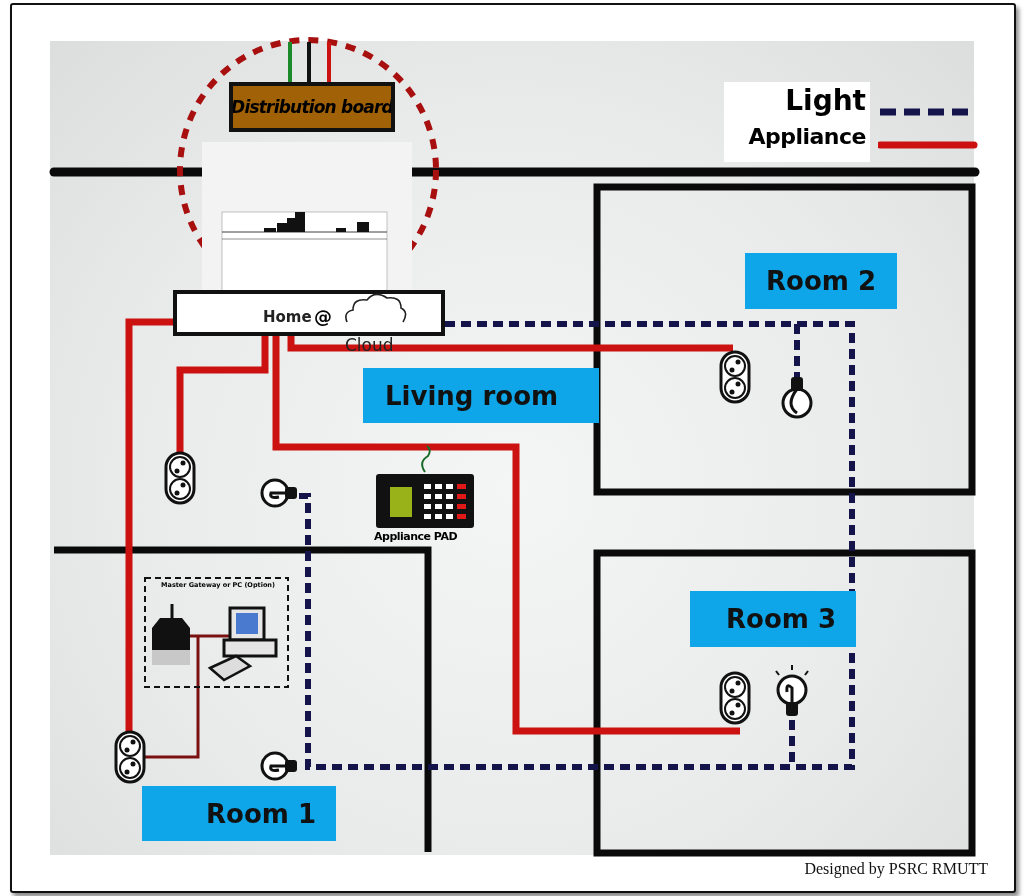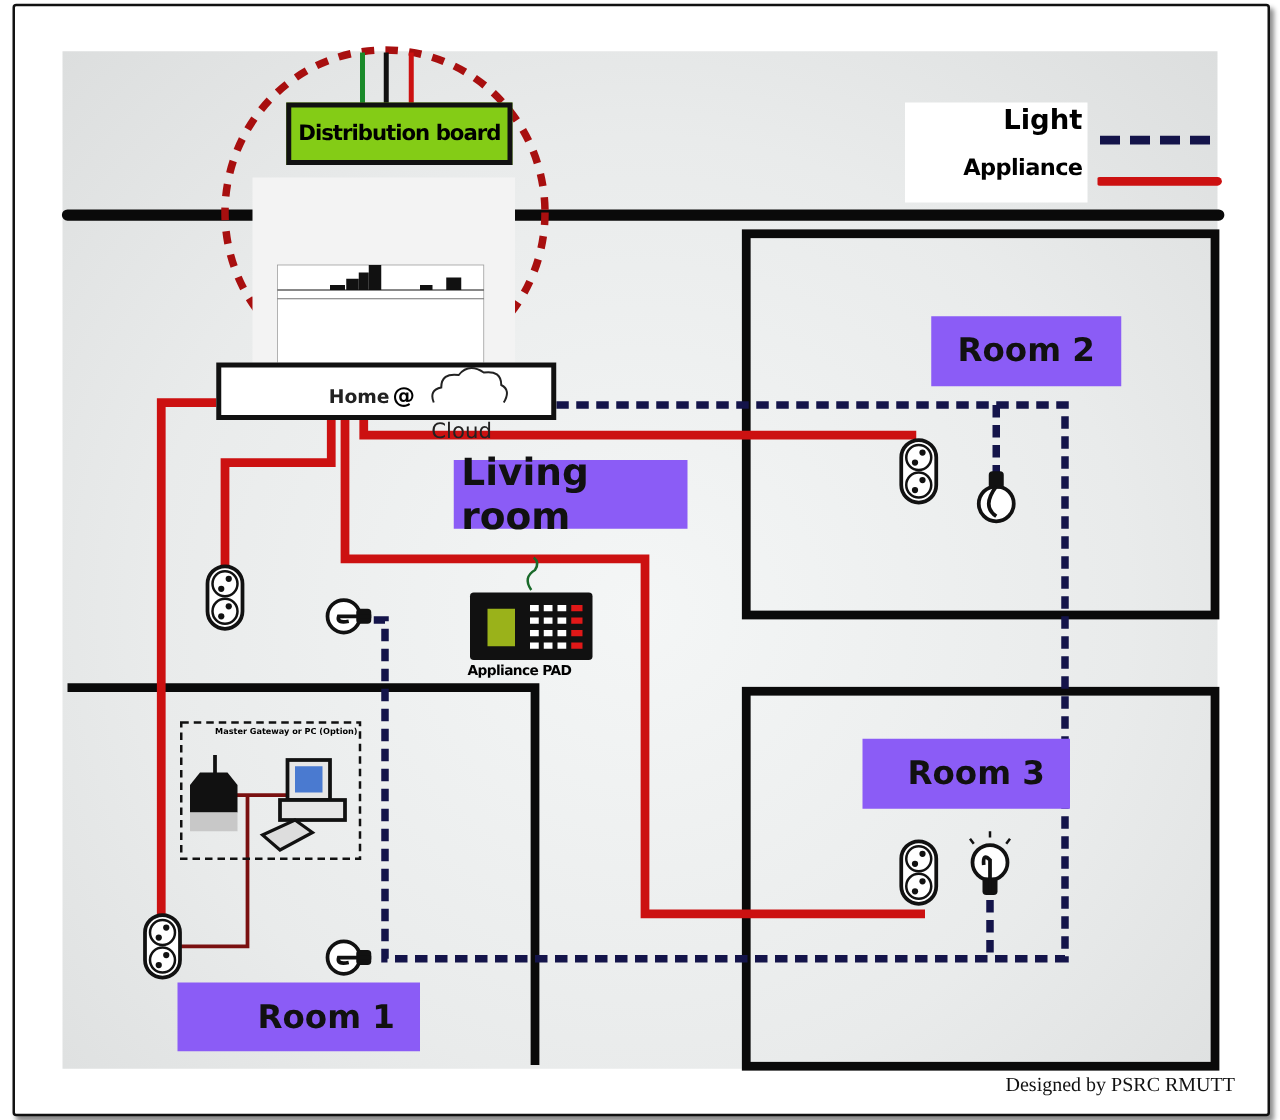--- a/index.html
+++ b/index.html
@@ -1,32 +1,32 @@
 <!DOCTYPE html>
 <html><head>
 <meta charset="utf-8">
 <style>
   html, body { margin:0; padding:0; background:#ffffff; }
   body { width:1024px; height:896px; position:relative; overflow:hidden; font-family:"Liberation Sans", sans-serif; }
   .frame { position:absolute; left:10px; top:3px; width:1002px; height:886px; border:2px solid #111; border-radius:3px; box-shadow:3px 4px 4px rgba(0,0,0,0.45); background:#fff; }
   .canvas { position:absolute; left:50px; top:41px; width:924px; height:814px;
             background: radial-gradient(ellipse at 50% 55%, #f4f6f6 0%, #e9ebeb 60%, #dcdede 100%); }
   svg.diagram { position:absolute; left:0; top:0; width:1024px; height:896px; }
-  .lbl { position:absolute; background:#8b5cf6; font-weight:bold; color:#111; display:flex; align-items:center; justify-content:center; font-family:"DejaVu Sans", sans-serif; }
+  .lbl { position:absolute; background:#0ea5e9; font-weight:bold; color:#111; display:flex; align-items:center; justify-content:center; font-family:"DejaVu Sans", sans-serif; }
   .credit { position:absolute; right:36px; top:860px; font-family:"Liberation Serif", serif; font-size:16px; color:#111; }
-  .dist { position:absolute; left:229px; top:82px; width:181px; height:50px; background:#84cc16; border:4px solid #111; box-sizing:border-box;
-          font-family:"DejaVu Sans", sans-serif; font-weight:bold; font-size:17px; letter-spacing:-0.8px; display:flex; align-items:center; justify-content:center; white-space:nowrap; overflow:hidden; }
+  .dist { position:absolute; left:229px; top:82px; width:166px; height:50px; background:#a16207; border:4px solid #111; box-sizing:border-box;
+          font-family:"DejaVu Sans", sans-serif; font-weight:bold; font-size:17px; letter-spacing:-0.8px; display:flex; align-items:center; justify-content:center; white-space:nowrap; overflow:hidden;font-style:italic; }
   .hub { position:absolute; left:173px; top:290px; width:272px; height:46px; background:#fff; border:4px solid #111; box-sizing:border-box; }
   .hub-text { position:absolute; left:86px; top:14px; font-family:"DejaVu Sans", sans-serif; font-weight:bold; font-size:15px; color:#222; }
   .cloud-text { position:absolute; left:168px; top:11px; font-family:"DejaVu Sans", sans-serif; font-size:17px; color:#222;margin-top:30px; }
   .legend-box { position:absolute; left:724px; top:82px; width:146px; height:80px; background:#fff; }
-  .legend-light { position:absolute; right:158px; top:84px; font-family:"DejaVu Sans", sans-serif; font-weight:bold; font-size:22px; }
-  .legend-appl { position:absolute; right:158px; top:124px; font-family:"DejaVu Sans", sans-serif; font-weight:bold; font-size:18px; letter-spacing:-0.5px; }
+  .legend-light { position:absolute; right:158px; top:84px; font-family:"DejaVu Sans", sans-serif; font-weight:bold; font-size:28px; }
+  .legend-appl { position:absolute; right:158px; top:124px; font-family:"DejaVu Sans", sans-serif; font-weight:bold; font-size:22px; letter-spacing:-0.5px; }
   .pad-label { position:absolute; left:374px; top:530px; font-family:"DejaVu Sans", sans-serif; font-weight:bold; font-size:11px; letter-spacing:-0.5px; }
-  .gw-label { position:absolute; left:150px; top:581px; width:136px; font-family:"DejaVu Sans", sans-serif; font-weight:bold; font-size:6.5px; text-align:right; }
+  .gw-label { position:absolute; left:150px; top:581px; width:136px; font-family:"DejaVu Sans", sans-serif; font-weight:bold; font-size:6.5px; text-align:center; }
 </style>
 </head>
 <body>
 
 <div class="frame"></div>
 <div class="canvas"></div>
 
 <svg class="diagram" viewBox="0 0 1024 896">
 
   <g stroke="#0a0a0a" stroke-width="9" fill="none" stroke-linecap="round">
@@ -189,20 +189,20 @@
 
 <div class="legend-box"></div>
 <div class="legend-light">Light</div>
 <div class="legend-appl">Appliance</div>
 <svg style="position:absolute;left:878px;top:100px;" width="100" height="50">
   <line x1="2" y1="12" x2="96" y2="12" stroke="#14144a" stroke-width="7" stroke-dasharray="16 8"></line>
   <line x1="2" y1="45" x2="96" y2="45" stroke="#cc1111" stroke-width="7" stroke-linecap="round"></line>
 </svg>
 
 <div class="lbl" style="left:745px;top:253px;width:152px;height:56px;font-size:26px;">Room 2</div>
-<div class="lbl" style="left:363px;top:368px;width:187px;height:55px;font-size:30px;justify-content:flex-start;padding-left:6px;box-sizing:border-box;">Living room</div>
+<div class="lbl" style="left:363px;top:368px;width:236px;height:55px;font-size:26px;justify-content:flex-start;padding-left:22px;box-sizing:border-box;">Living room</div>
 <div class="lbl" style="left:690px;top:591px;width:150px;height:56px;font-size:26px;padding-left:16px;">Room 3</div>
 <div class="lbl" style="left:142px;top:786px;width:150px;height:55px;font-size:26px;padding-left:44px;">Room 1</div>
 
 <div class="pad-label">Appliance PAD</div>
 <div class="gw-label">Master Gateway or PC (Option)</div>
 
 <div class="credit">Designed by PSRC RMUTT</div>
 
 </body></html>

